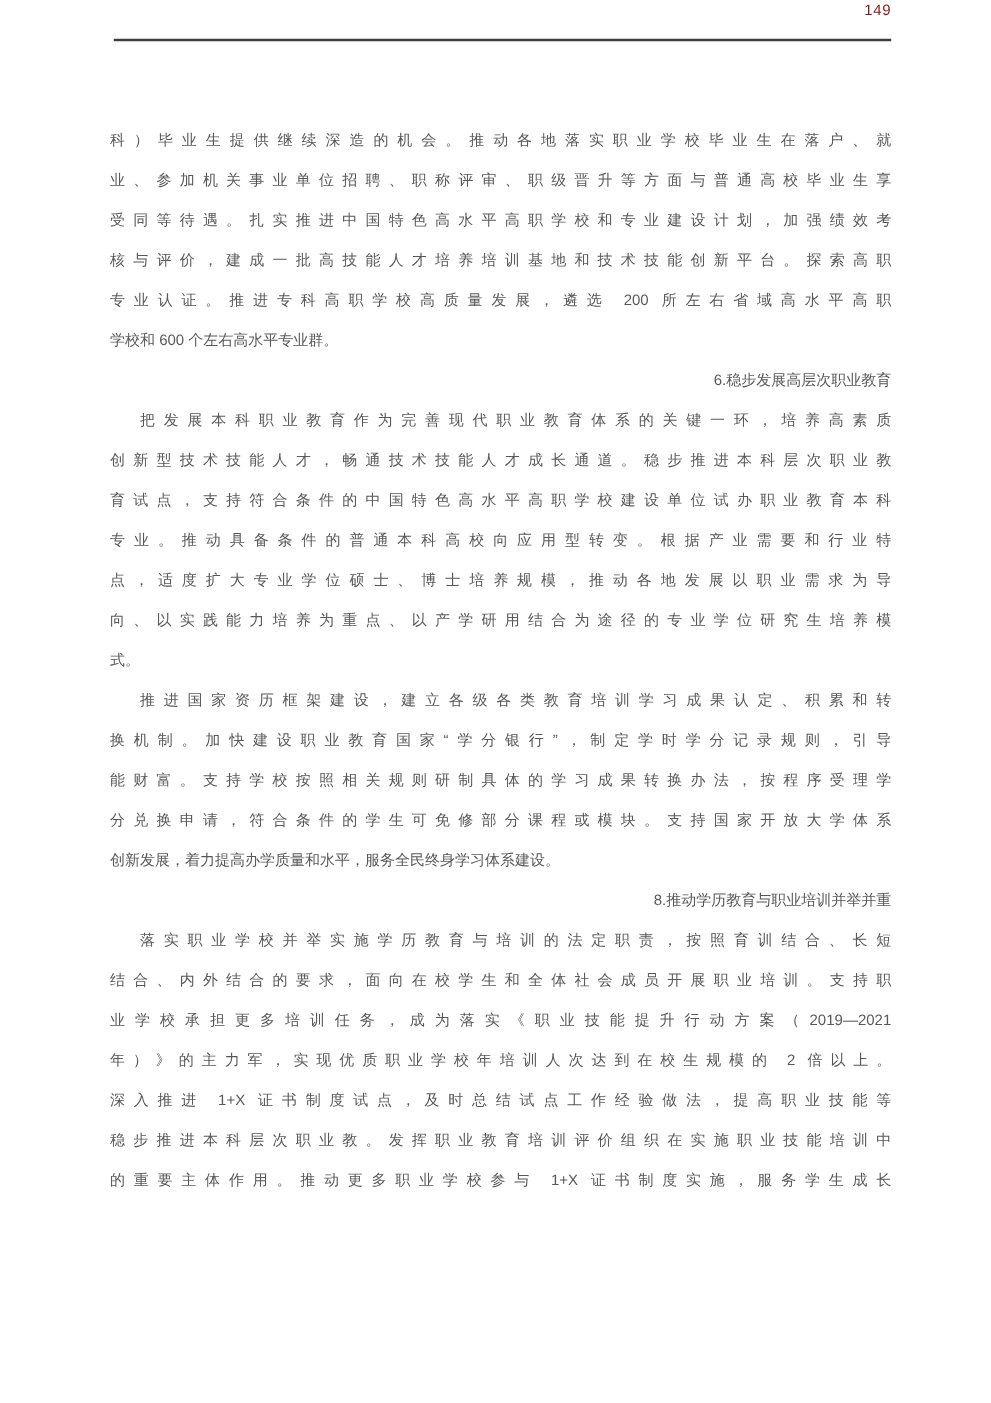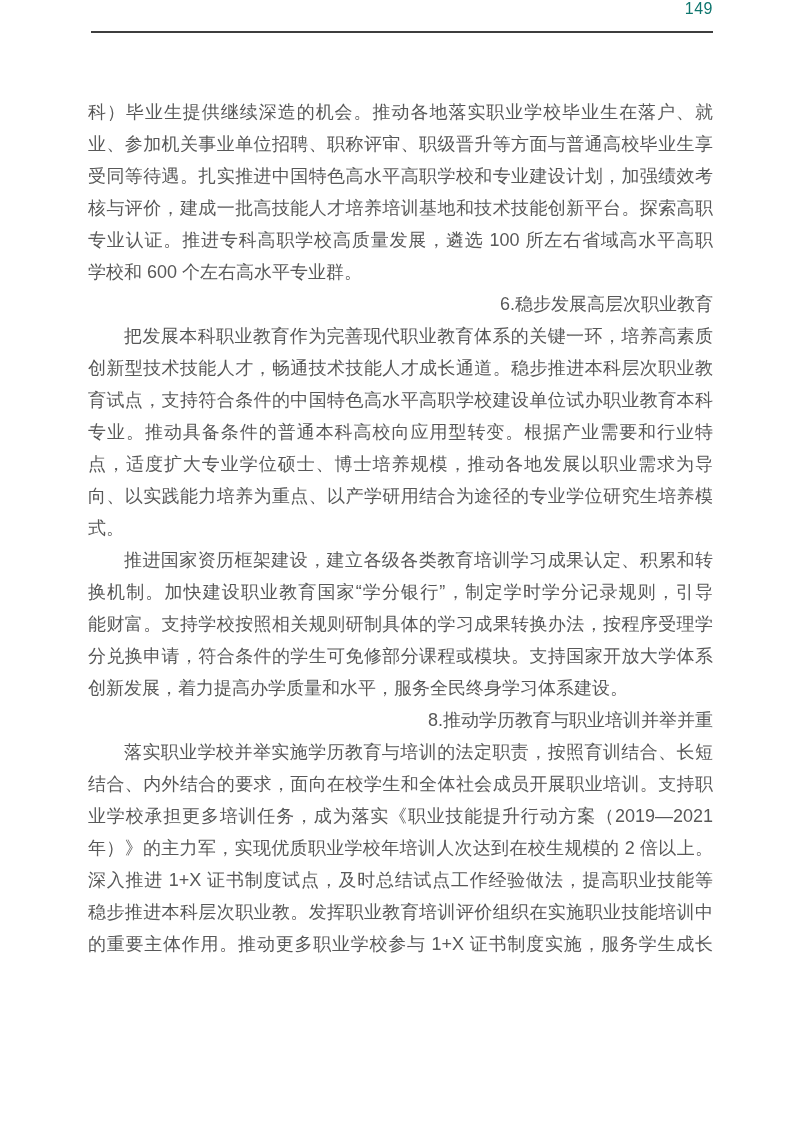--- a/index.html
+++ b/index.html
@@ -16,39 +16,39 @@
   }
   .page {
     position: absolute;
     inset: 0;
     background: #ffffff;
   }
   .page-number {
     position: absolute;
     top: 0px;
     right: 80px;
-    font-size: 16px;
+    font-size: 12px;
     line-height: 17px;
-    color: #0f766e;
+    color: #7f1d1d;
     letter-spacing: 0.5px;
   }
   .header-rule {
     position: absolute;
     top: 31px;
     left: 91px;
     width: 622px;
     height: 2px;
     background: #3e3e3e;
   }
   .text-body {
     position: absolute;
     top: 96px;
     left: 88px;
     width: 625px;
-    font-size: 18px;
+    font-size: 12px;
     line-height: 32px;
     color: #585858;
   }
   .text-body .line {
     height: 32px;
     text-align: left;
     white-space: nowrap;
   }
   .text-body .line.just {
     text-align: justify;
@@ -64,21 +64,21 @@
 <body>
 
 <div class="page">
   <div class="page-number">149</div>
   <div class="header-rule"></div>
   <div class="text-body">
       <div class="line just">科）毕业生提供继续深造的机会。推动各地落实职业学校毕业生在落户、就</div>
       <div class="line just">业、参加机关事业单位招聘、职称评审、职级晋升等方面与普通高校毕业生享</div>
       <div class="line just">受同等待遇。扎实推进中国特色高水平高职学校和专业建设计划，加强绩效考</div>
       <div class="line just">核与评价，建成一批高技能人才培养培训基地和技术技能创新平台。探索高职</div>
-      <div class="line just">专业认证。推进专科高职学校高质量发展，遴选 100 所左右省域高水平高职</div>
+      <div class="line just">专业认证。推进专科高职学校高质量发展，遴选 200 所左右省域高水平高职</div>
       <div class="line">学校和 600 个左右高水平专业群。</div>
       <div class="line indent">6.稳步发展高层次职业教育</div>
       <div class="line indent just">把发展本科职业教育作为完善现代职业教育体系的关键一环，培养高素质</div>
       <div class="line just">创新型技术技能人才，畅通技术技能人才成长通道。稳步推进本科层次职业教</div>
       <div class="line just">育试点，支持符合条件的中国特色高水平高职学校建设单位试办职业教育本科</div>
       <div class="line just">专业。推动具备条件的普通本科高校向应用型转变。根据产业需要和行业特</div>
       <div class="line just">点，适度扩大专业学位硕士、博士培养规模，推动各地发展以职业需求为导</div>
       <div class="line just">向、以实践能力培养为重点、以产学研用结合为途径的专业学位研究生培养模</div>
       <div class="line">式。</div>
       <div class="line indent just">推进国家资历框架建设，建立各级各类教育培训学习成果认定、积累和转</div>

